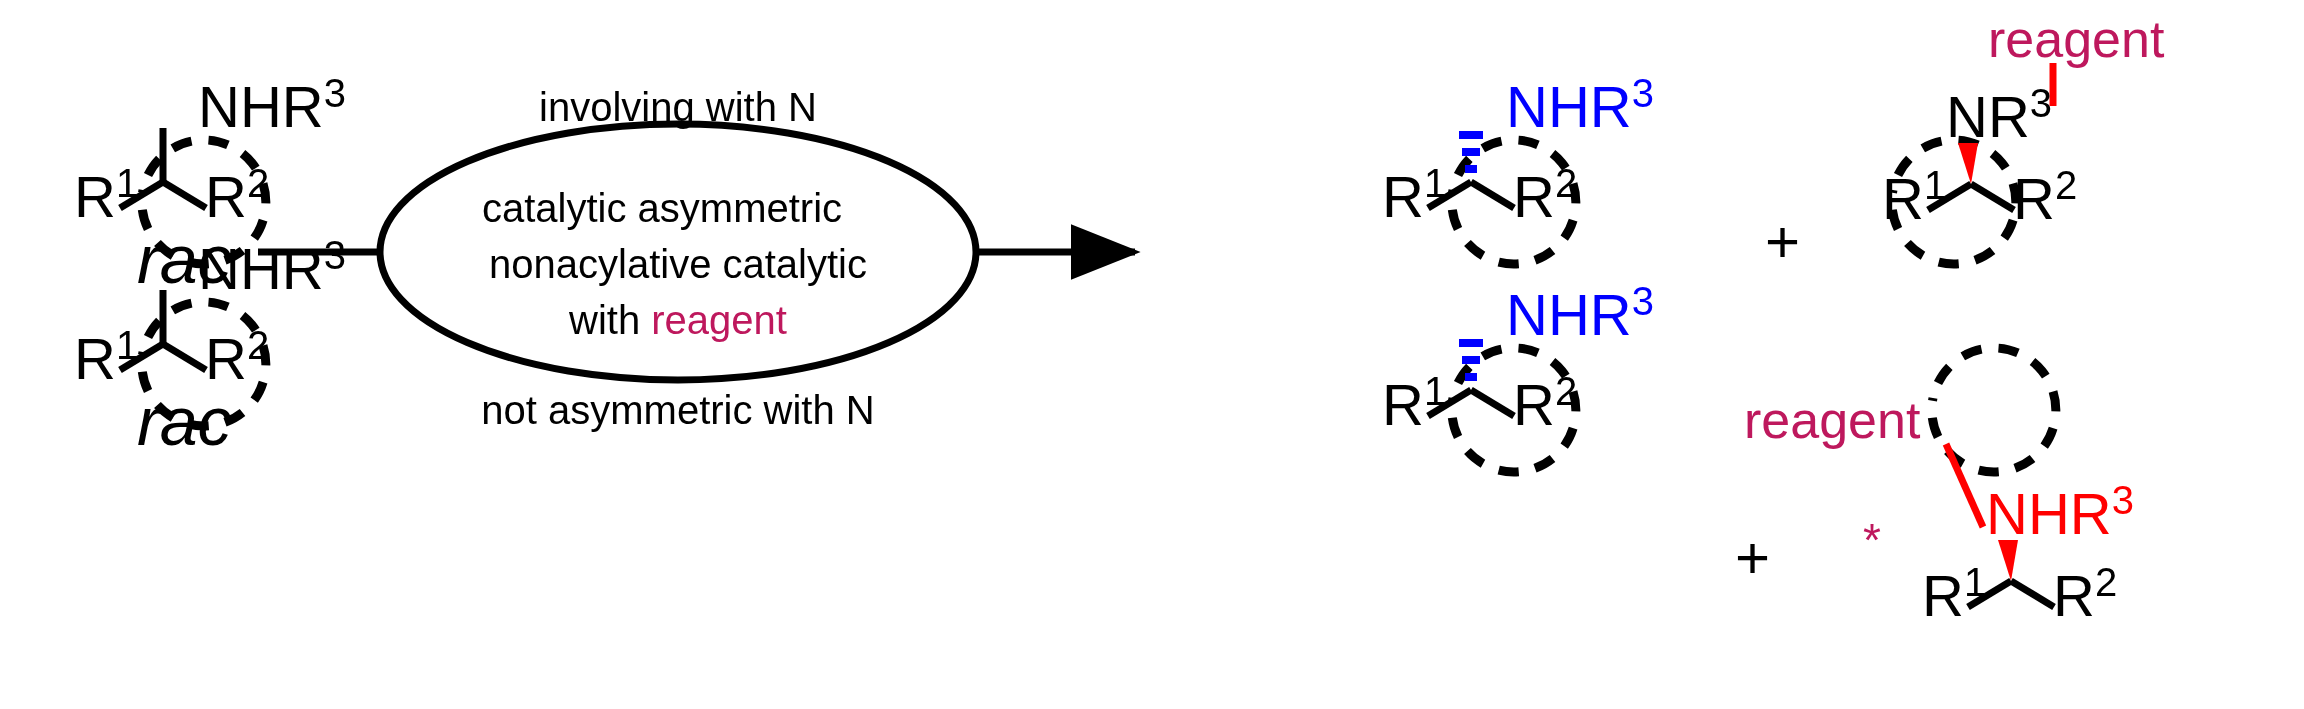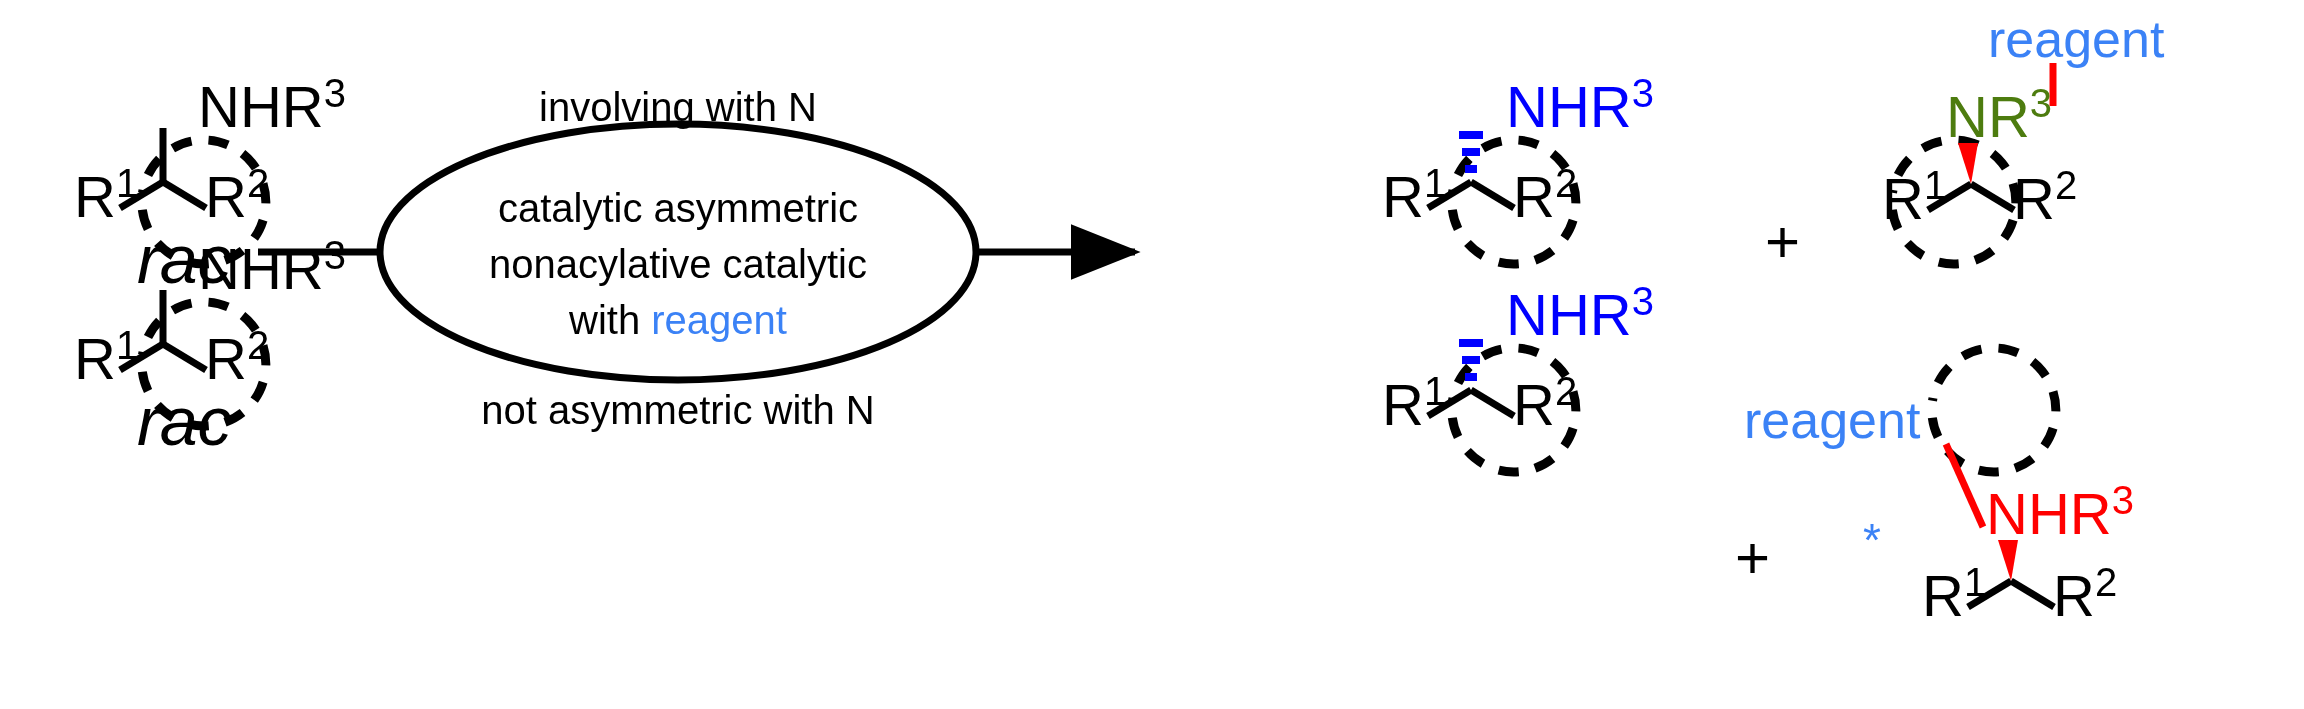--- a/index.html
+++ b/index.html
@@ -27,21 +27,21 @@
     line-height: 1;
   }
   .oval-text {
     position: absolute;
     text-align: center;
     font-size: 40px;
     color: #000000;
     white-space: nowrap;
     font-family: "Liberation Sans", sans-serif;
   }
-  .red { color: #3b82f6; }
+  .red { color: #be185d; }
   .blk { color: #000000; }
   .rac {
     font-style: italic;
     font-size: 68px;
   }
   .atom {
     font-size: 58px;
   }
   .sup {
     font-size: 40px;
@@ -143,35 +143,35 @@
 <div class="lbl atom blk" style="left:205px; top:168px;"><span>R</span><span class="sup">2</span></div>
 <div class="lbl rac blk" style="left:137px; top:225px;">rac</div>
 
 <div class="lbl atom blk" style="left:198px; top:240px;"><span>NHR</span><span class="sup">3</span></div>
 <div class="lbl atom blk" style="left:74px; top:330px;"><span>R</span><span class="sup">1</span></div>
 <div class="lbl atom blk" style="left:205px; top:330px;"><span>R</span><span class="sup">2</span></div>
 <div class="lbl rac blk" style="left:137px; top:387px;">rac</div>
 
 <div class="oval-text blk" style="left:0; top:85px; width:1356px;">involving with N</div>
 
-<div class="oval-text blk" style="left:380px; top:186px; width:596px;">catalytic asymmetric</div>
+<div class="oval-text blk" style="left:364px; top:186px; width:596px;">catalytic asymmetric</div>
 <div class="oval-text blk" style="left:380px; top:242px; width:596px;">nonacylative catalytic</div>
 <div class="oval-text" style="left:380px; top:298px; width:596px;"><span class="blk">with </span><span class="red">reagent</span></div>
 
 <div class="oval-text blk" style="left:0; top:388px; width:1356px;">not asymmetric with N</div>
 
 <div class="lbl plus blk" style="left:1765px; top:212px;">+</div>
 <div class="lbl plus blk" style="left:1735px; top:528px;">+</div>
 
 <div class="lbl atom" style="left:1506px; top:78px; color:#0000ff;"><span>NHR</span><span class="sup">3</span></div>
 <div class="lbl atom blk" style="left:1382px; top:168px;"><span>R</span><span class="sup">1</span></div>
 <div class="lbl atom blk" style="left:1513px; top:168px;"><span>R</span><span class="sup">2</span></div>
 
 <div class="lbl cond red" style="left:1988px; top:13px; font-size:52px;">reagent</div>
-<div class="lbl atom" style="left:1946px; top:88px; color:#4d7c0f;"><span>NR</span><span class="sup">3</span></div>
+<div class="lbl atom" style="left:1946px; top:88px; color:#000000;"><span>NR</span><span class="sup">3</span></div>
 <div class="lbl atom blk" style="left:1882px; top:170px;"><span>R</span><span class="sup">1</span></div>
 <div class="lbl atom blk" style="left:2013px; top:170px;"><span>R</span><span class="sup">2</span></div>
 
 <div class="lbl atom" style="left:1506px; top:286px; color:#0000ff;"><span>NHR</span><span class="sup">3</span></div>
 <div class="lbl atom blk" style="left:1382px; top:376px;"><span>R</span><span class="sup">1</span></div>
 <div class="lbl atom blk" style="left:1513px; top:376px;"><span>R</span><span class="sup">2</span></div>
 
 <div class="lbl cond red" style="left:1744px; top:394px; font-size:52px;">reagent</div>
 <div class="lbl star red" style="left:1863px; top:517px;">*</div>
 <div class="lbl atom" style="left:1986px; top:485px; color:#ff0000;"><span>NHR</span><span class="sup">3</span></div>

